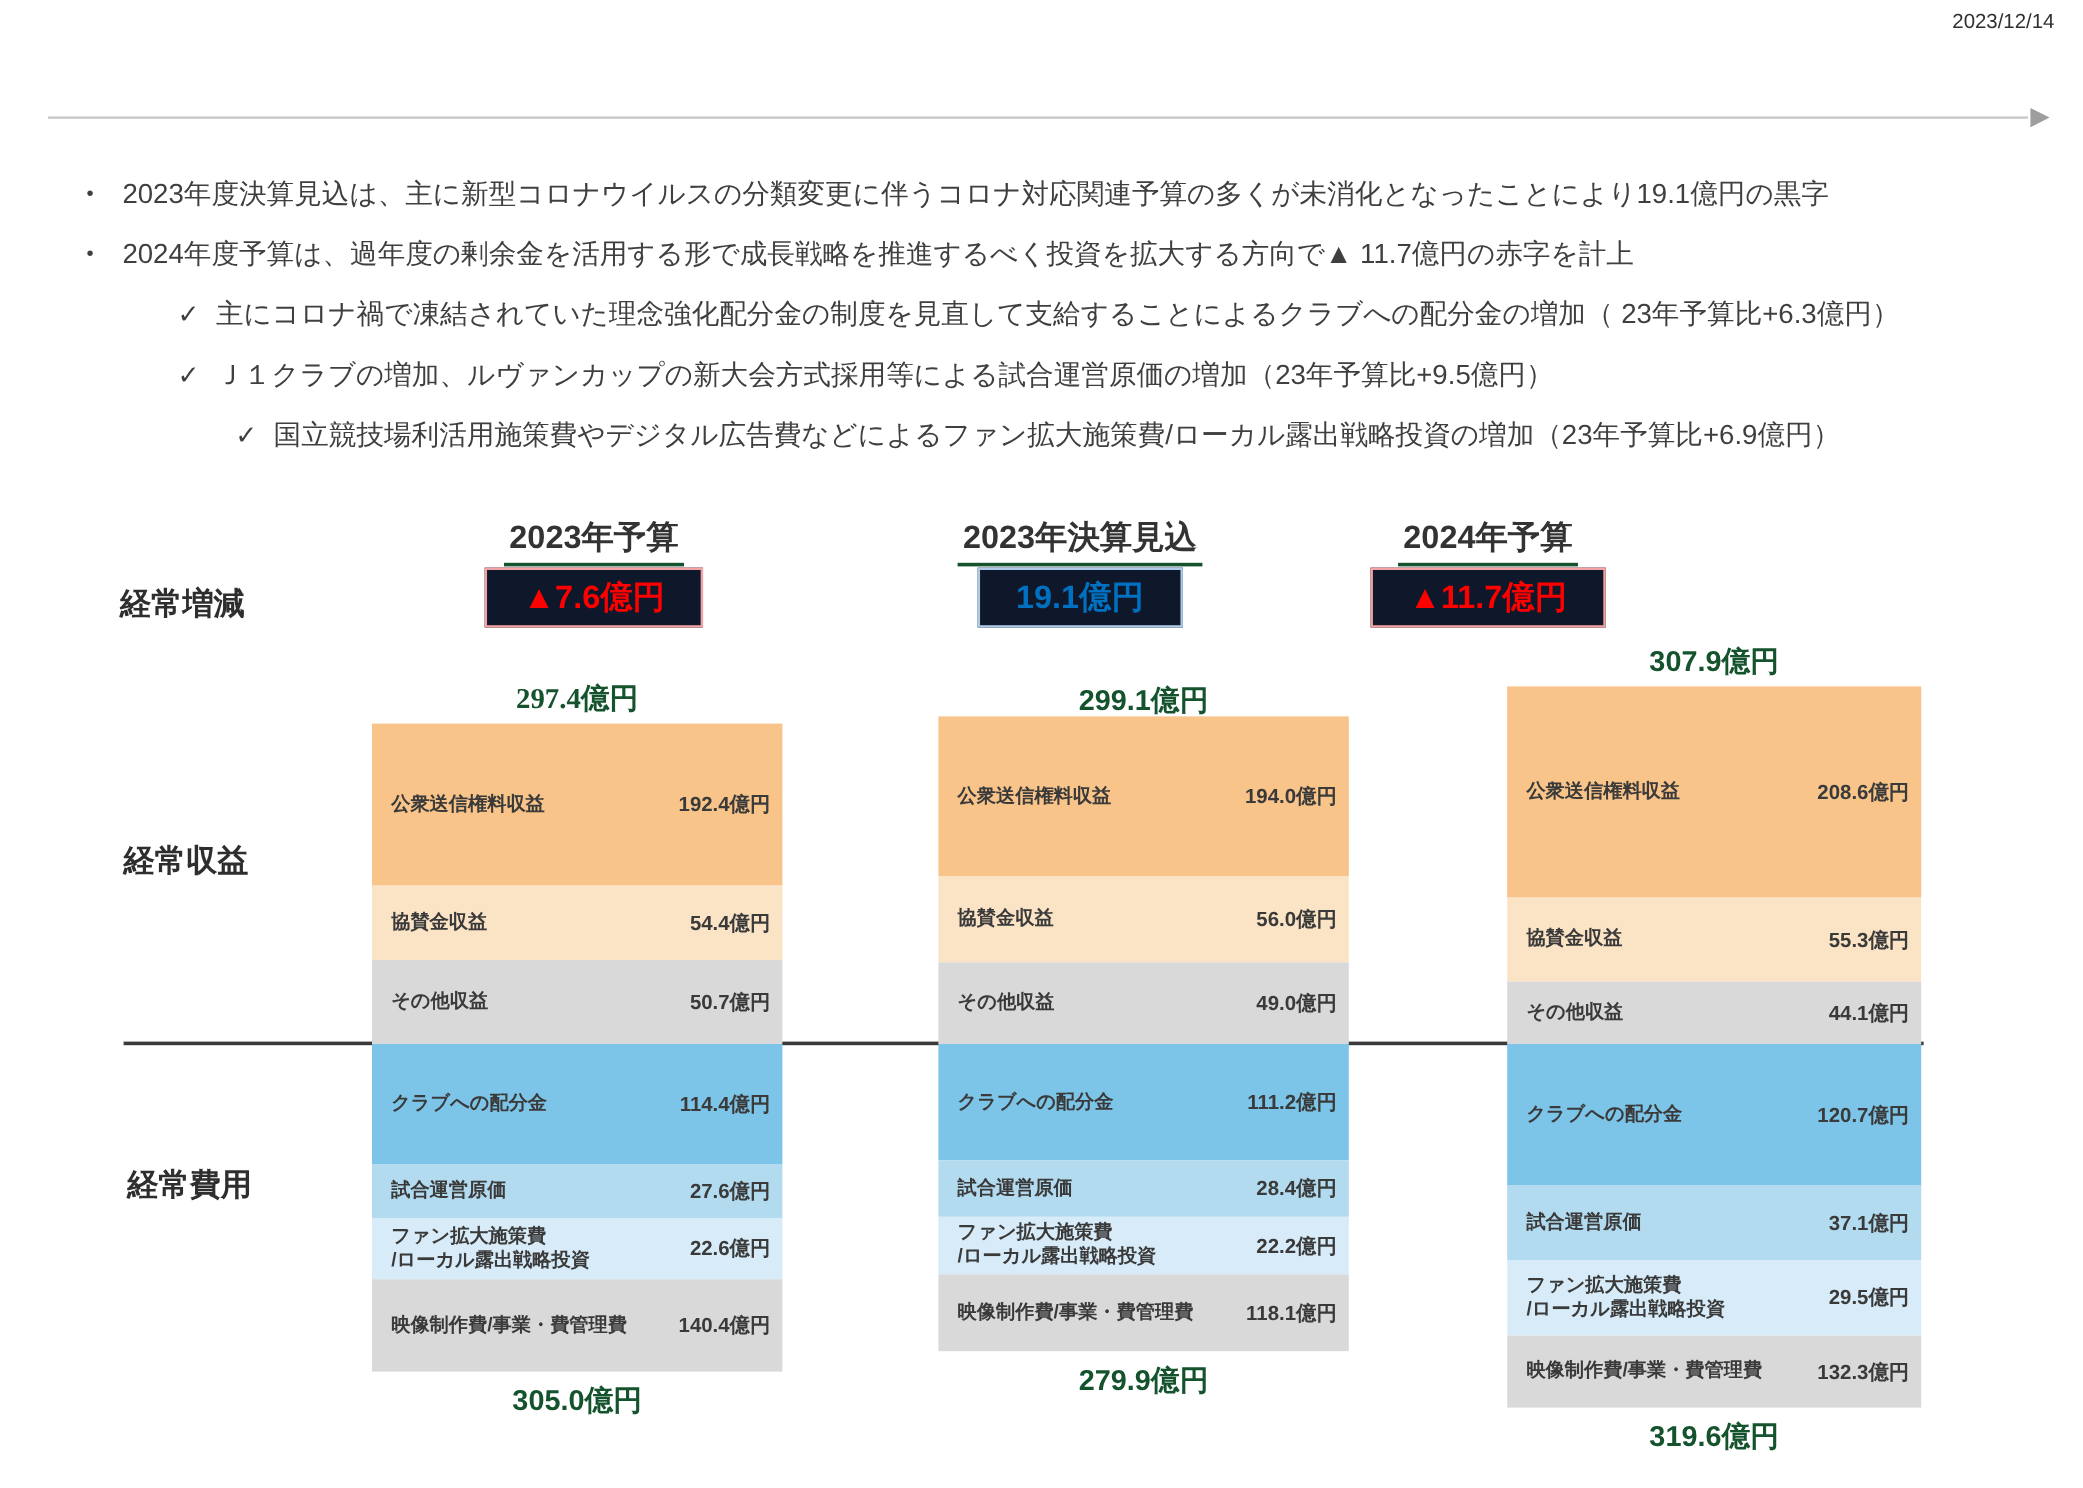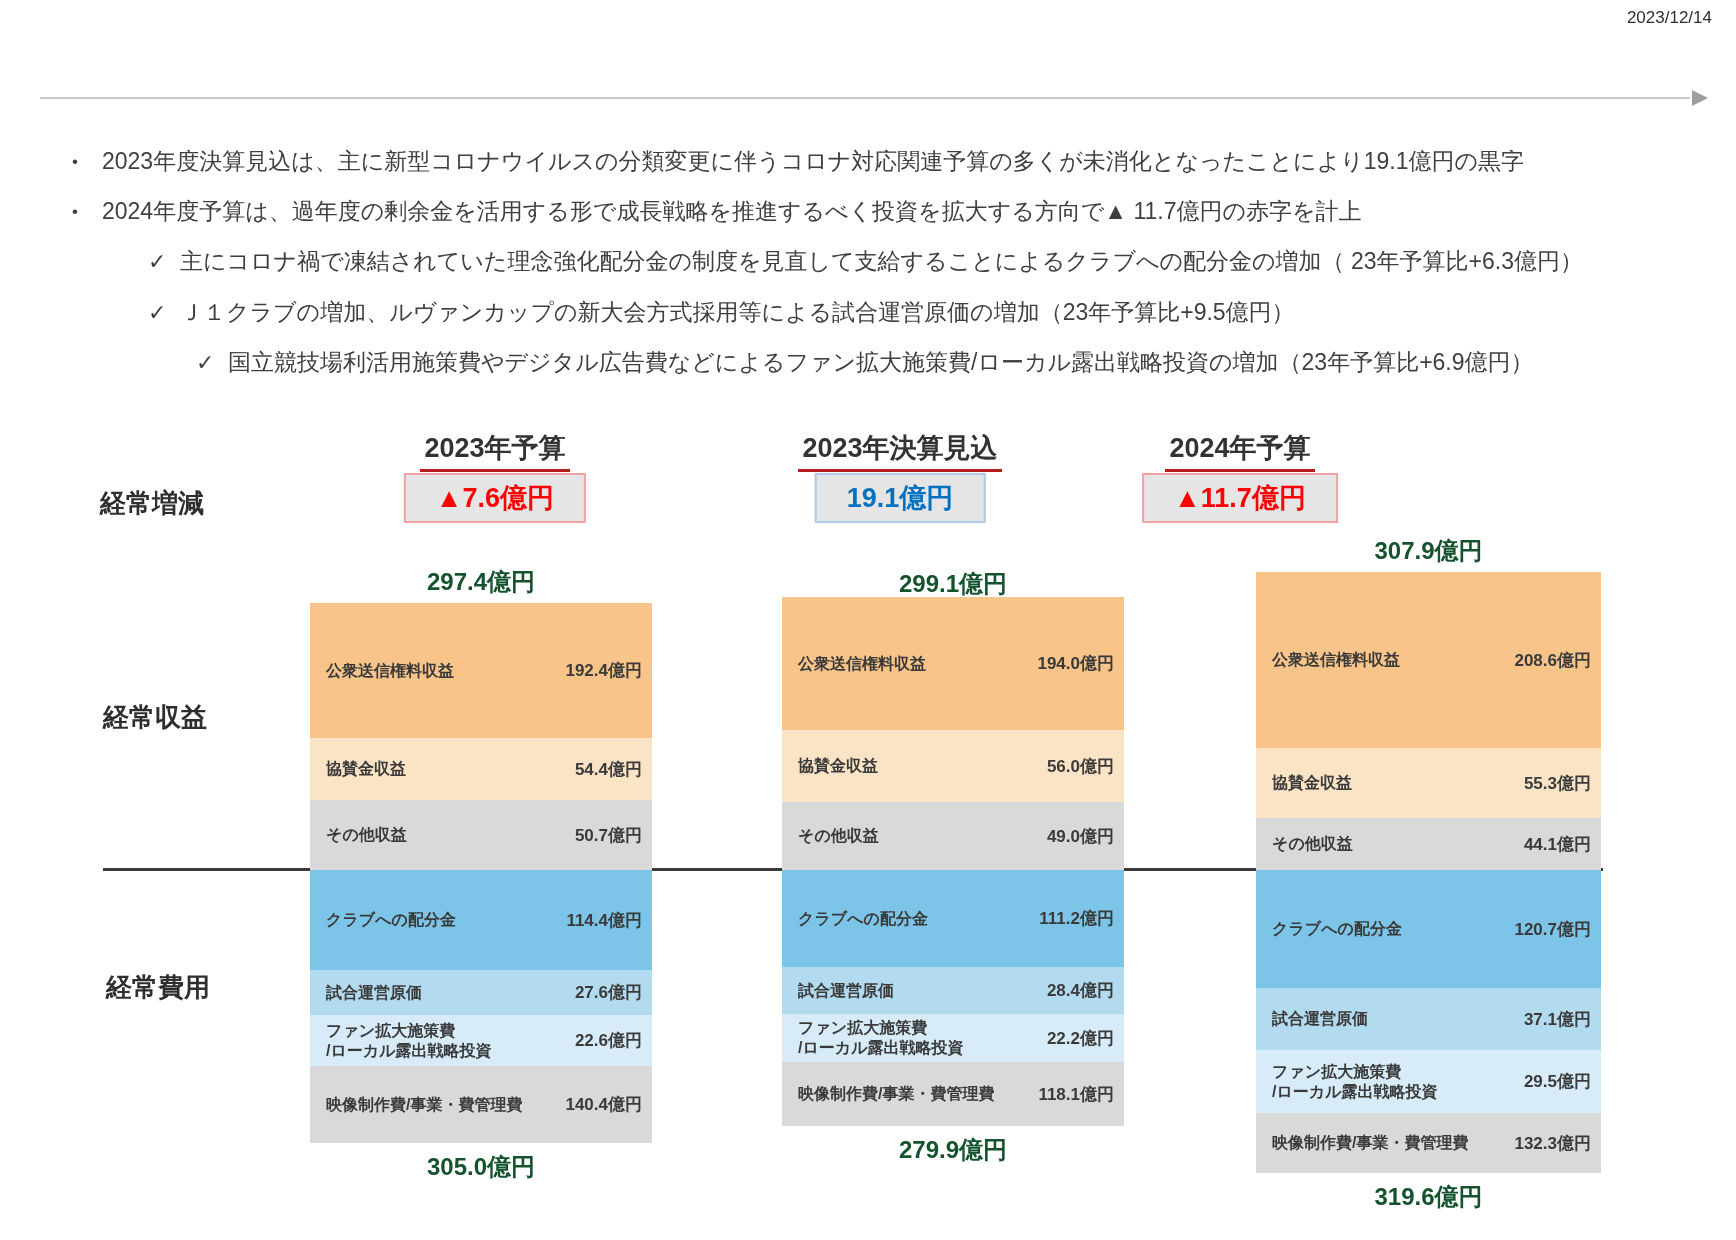--- a/index.html
+++ b/index.html
@@ -12,22 +12,22 @@
   .rule-arrow{left:1692px;top:90px;width:0;height:0;border-top:8px solid transparent;
         border-bottom:8px solid transparent;border-left:16px solid #9E9E9E;}
   .logo{left:1408px;top:34px;display:flex;align-items:flex-end;gap:8px;}
   .logo-text{font-family:"DejaVu Serif",serif;font-weight:800;font-size:31px;color:#151515;
         letter-spacing:2px;line-height:1;padding-bottom:2px;}
   .line{position:absolute;white-space:nowrap;font-size:23px;color:#3F3F3F;}
   .marker{display:inline-block;width:30px;font-size:17px;vertical-align:2px;}
   .check{display:inline-block;width:32px;font-size:22px;}
   .rowlab{font-size:26px;font-weight:700;color:#2E2E2E;white-space:nowrap;}
   .colheader{font-size:27px;font-weight:700;color:#333;text-align:center;}
-  .colheader span{display:inline-block;border-bottom:3px solid #b91c1c;padding:0 4px 3px;}
-  .delta{transform:translateX(-50%);background:#e5e5e5;border:2px solid;font-size:27px;
+  .colheader span{display:inline-block;border-bottom:3px solid #14532d;padding:0 4px 3px;}
+  .delta{transform:translateX(-50%);background:#0f172a;border:2px solid;font-size:27px;
         font-weight:700;padding:5px 30px;white-space:nowrap;}
   .total{font-size:24px;font-weight:700;color:#14532d;text-align:center;}
   .seg{display:flex;align-items:center;justify-content:space-between;
         padding:0 10px 0 16px;box-sizing:border-box;}
   .seg .lab{font-size:16px;font-weight:700;line-height:1.25;text-align:left;white-space:pre-line;color:#3A3A3A;}
   .seg .val{font-size:17px;font-weight:700;white-space:nowrap;color:#3A3A3A;}
   .divider{left:103px;top:868px;width:1500px;height:3px;background:#3B3B3B;}
 </style>
 </head>
 <body>
@@ -48,21 +48,21 @@
       <div class="line" style="top: 347px; left: 148px; margin-left: 48px;"><span class="check">✓</span><span>国立競技場利活用施策費やデジタル広告費などによるファン拡大施策費/ローカル露出戦略投資の増加（23年予算比+6.9億円）</span></div>
     </div>
 
   <div id="chart">
     <div class="abs rowlab" style="left:100px;top:486px">経常増減</div>
     <div class="abs rowlab" style="left:103px;top:700px">経常収益</div>
     <div class="abs rowlab" style="left:106px;top:970px">経常費用</div>
     <div class="abs divider"></div>
   <div class="abs colheader" style="left: 275px; top: 430px; width: 440px;"><span>2023年予算</span></div>
       <div class="abs delta" style="left: 495px; top: 473px; color: rgb(255, 0, 0); border-color: rgb(242, 162, 162);">▲7.6億円</div>
-      <div class="abs total" style="left: 310px; top: 566px; width: 342px;">297.4億円</div>
+      <div class="abs total" style="left: 310px; top: 566px; width: 342px; font-family: Liberation Serif, serif;">297.4億円</div>
       <div class="abs seg" style="left: 310px; top: 603px; width: 342px; height: 135px; background: rgb(248, 196, 137);">
         <div class="lab">公衆送信権料収益</div>
         <div class="val">192.4億円</div>
       </div>
       <div class="abs seg" style="left: 310px; top: 738px; width: 342px; height: 62px; background: rgb(251, 228, 198);">
         <div class="lab">協賛金収益</div>
         <div class="val">54.4億円</div>
       </div>
       <div class="abs seg" style="left: 310px; top: 800px; width: 342px; height: 70px; background: rgb(217, 217, 217);">
         <div class="lab">その他収益</div>

